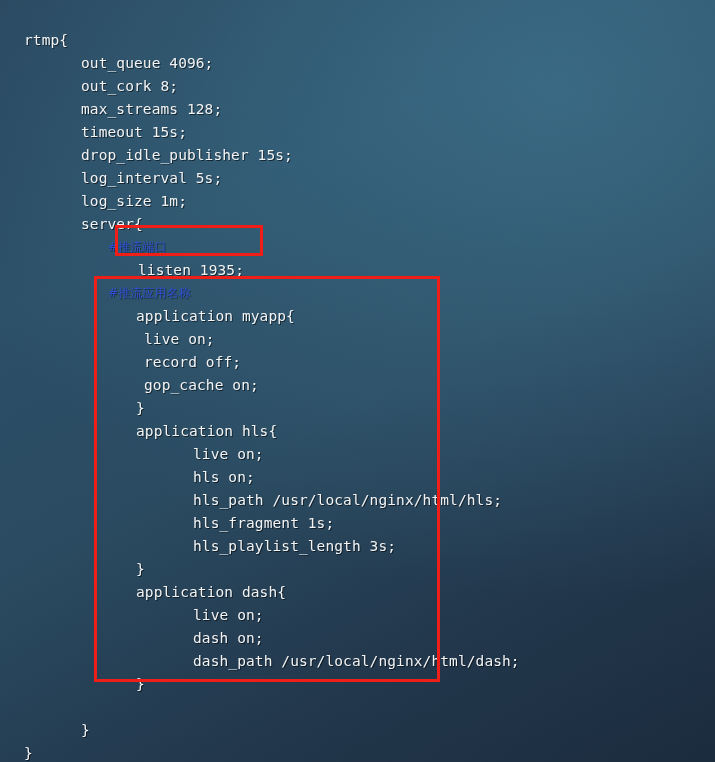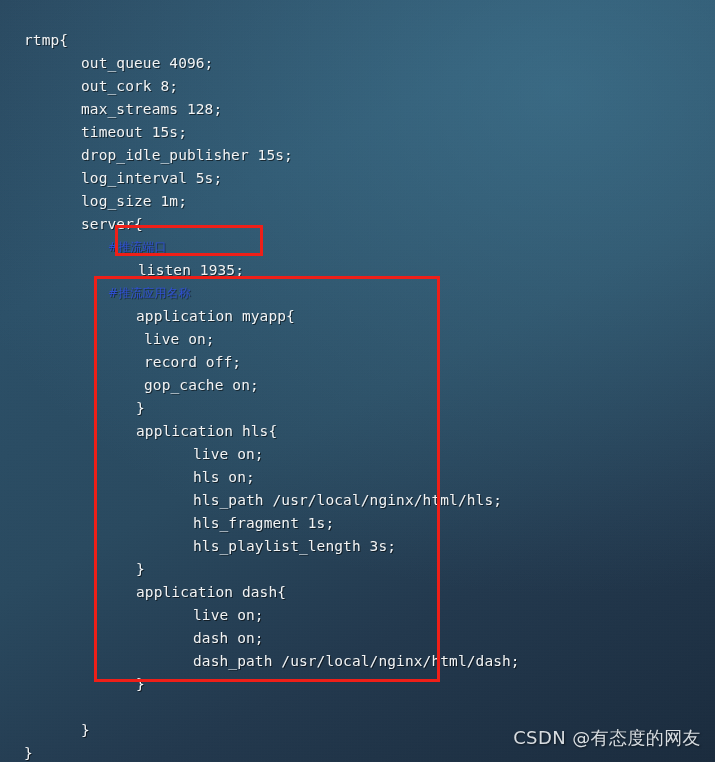--- a/index.html
+++ b/index.html
@@ -86,15 +86,14 @@
 
   <pre id="code" style="padding-top: 13px;"><div class="line"><span class="txt" style="margin-left: 8px;">rtmp{</span></div><div class="line"><span class="txt" style="margin-left: 65px;">out_queue 4096;</span></div><div class="line"><span class="txt" style="margin-left: 65px;">out_cork 8;</span></div><div class="line"><span class="txt" style="margin-left: 65px;">max_streams 128;</span></div><div class="line"><span class="txt" style="margin-left: 65px;">timeout 15s;</span></div><div class="line"><span class="txt" style="margin-left: 65px;">drop_idle_publisher 15s;</span></div><div class="line"><span class="txt" style="margin-left: 65px;">log_interval 5s;</span></div><div class="line"><span class="txt" style="margin-left: 65px;">log_size 1m;</span></div><div class="line"><span class="txt" style="margin-left: 65px;">server{</span></div><div class="line comment"><span class="txt" style="margin-left: 92px;">#推流端口</span></div><div class="line"><span class="txt" style="margin-left: 122px;">listen 1935;</span></div><div class="line comment"><span class="txt" style="margin-left: 92px;">#推流应用名称</span></div><div class="line"><span class="txt" style="margin-left: 120px;">application myapp{</span></div><div class="line"><span class="txt" style="margin-left: 128px;">live on;</span></div><div class="line"><span class="txt" style="margin-left: 128px;">record off;</span></div><div class="line"><span class="txt" style="margin-left: 128px;">gop_cache on;</span></div><div class="line"><span class="txt" style="margin-left: 120px;">}</span></div><div class="line"><span class="txt" style="margin-left: 120px;">application hls{</span></div><div class="line"><span class="txt" style="margin-left: 177px;">live on;</span></div><div class="line"><span class="txt" style="margin-left: 177px;">hls on;</span></div><div class="line"><span class="txt" style="margin-left: 177px;">hls_path /usr/local/nginx/html/hls;</span></div><div class="line"><span class="txt" style="margin-left: 177px;">hls_fragment 1s;</span></div><div class="line"><span class="txt" style="margin-left: 177px;">hls_playlist_length 3s;</span></div><div class="line"><span class="txt" style="margin-left: 120px;">}</span></div><div class="line"><span class="txt" style="margin-left: 120px;">application dash{</span></div><div class="line"><span class="txt" style="margin-left: 177px;">live on;</span></div><div class="line"><span class="txt" style="margin-left: 177px;">dash on;</span></div><div class="line"><span class="txt" style="margin-left: 177px;">dash_path /usr/local/nginx/html/dash;</span></div><div class="line"><span class="txt" style="margin-left: 120px;">}</span></div><div class="line"><span class="txt" style="margin-left: 0px;"></span></div><div class="line"><span class="txt" style="margin-left: 65px;">}</span></div><div class="line"><span class="txt" style="margin-left: 8px;">}</span></div></pre>
 
   <div id="grain"></div>
 
   <div class="boxes">
     <div class="redbox" id="box-listen" style="border-color: rgb(239, 31, 24);"></div>
     <div class="redbox" id="box-apps" style="border-color: rgb(239, 31, 24);"></div>
   </div>
 
-  <div id="watermark">CSDN @有态度的网友</div>
 
 </div>
 
 </body></html>

